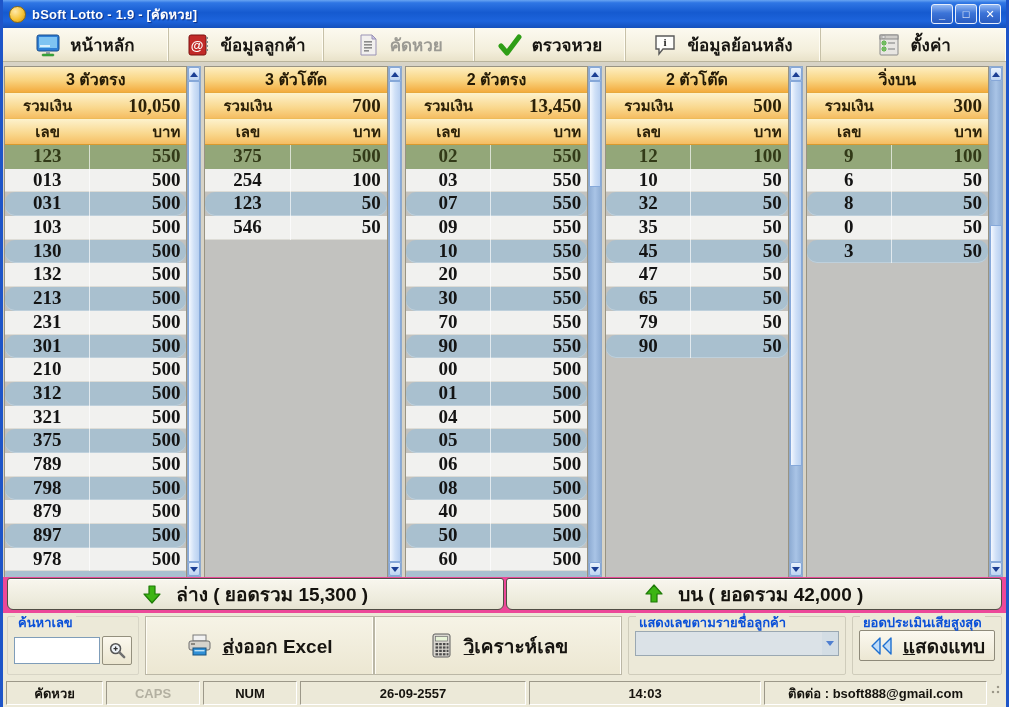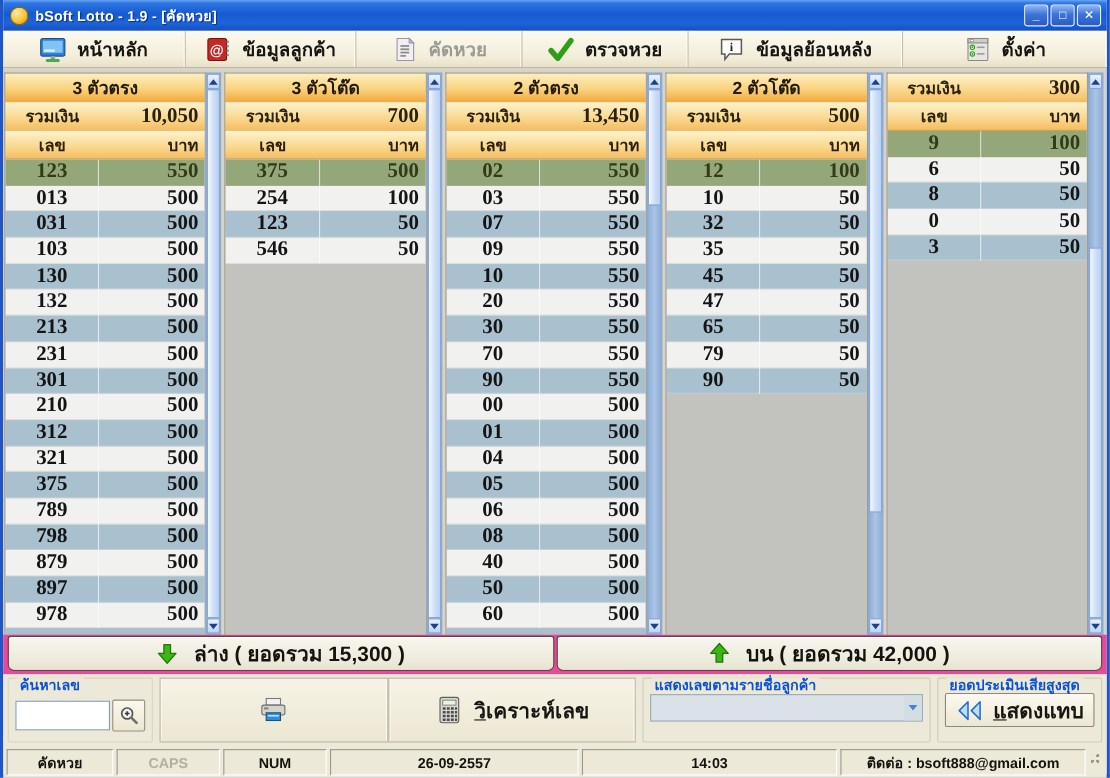--- a/index.html
+++ b/index.html
@@ -39,21 +39,21 @@
   .h-row.cols { border-bottom:1px solid #d89a2e; }
   .h-left { width:47%; display:flex; align-items:center; justify-content:center; }
   .h-right { flex:1; display:flex; align-items:center; justify-content:flex-end; padding-right:6px; }
   .h-right.num { font-family:"Liberation Serif","DejaVu Serif",serif; font-size:19px; font-weight:600; }
   .rows { flex:1; background:#c2c2bf; overflow:hidden; }
   .trow { height:23.7px; display:flex; font-family:"Liberation Serif","DejaVu Serif",serif; font-size:19px; color:#141414;font-weight:bold; }
   .trow .c-num { width:47%; text-align:center; border-right:1px solid rgba(255,255,255,.65); }
   .trow .c-amt { flex:1; text-align:right; padding-right:6px; }
   .trow.sel { background:#93a779; color:#323a18; }
   .trow.lite { background:#f1f1ef; box-shadow:inset 0 -1px 0 #dddcd6; }
-  .trow.blue { background:#a9c0cf; box-shadow:inset 0 -1px 0 #bed0dc; }
+  .trow.blue { background:#a9c0cf; box-shadow:inset 0 -1px 0 #bed0dc;border-radius:10px; }
   .trow.filler { height:8px; }
 
   
   .sbar { width:14px; flex:0 0 14px; display:flex; flex-direction:column; background:#9db9dd; border:1px solid #8ea9cc; }
   .sb-arrow { height:14px; flex:0 0 14px; background:linear-gradient(180deg,#e9f2fd,#bdd4f2); border:1px solid #86a7d8; border-radius:2px;
     display:flex; align-items:center; justify-content:center; }
   .sb-arrow i { width:0; height:0; border-left:4px solid transparent; border-right:4px solid transparent; }
   .sb-arrow.up i { border-bottom:5px solid #1c3f94; }
   .sb-arrow.dn i { border-top:5px solid #1c3f94; }
   .sb-track { flex:1; position:relative; background:linear-gradient(90deg,#8fadd4,#a9c4e6 50%,#8fadd4); }
@@ -81,21 +81,21 @@
   .search-input { width:86px; height:27px; border:1px solid #7f9db9; font-size:16px; padding:2px 4px;
     font-family:"Liberation Serif","DejaVu Serif",serif; background:#fff; }
   .mag-btn { width:31px; height:29px; background:linear-gradient(180deg,#fbf8ee,#ece6d0); border:1px solid #94907e; border-radius:2px;
     display:flex; align-items:center; justify-content:center; }
   .btnstrip { flex:1; display:flex; border-top:1px solid #bbb7a6; border-bottom:1px solid #bbb7a6; background:linear-gradient(180deg,#f6f3e6,#ece7d2); }
   .bigbtn { display:flex; align-items:center; justify-content:center; gap:9px; padding:0 13px;
     border-right:1px solid #bbb7a6; box-shadow:inset -1px 0 0 #fffdf6, inset 1px 0 0 #fffdf6; border-left:1px solid #bbb7a6;
     font-weight:bold; font-size:19px; color:#171511; }
   .ak::first-letter { text-decoration:underline; }
   .bicon { width:27px; height:27px; flex:0 0 27px; }
-  .cust-group { width:262px; }
+  .cust-group { width:218px; }
   .combo { width:100%; height:25px; background:#dbe2e7; border:1px solid #9aa8b2; display:flex; align-items:center; justify-content:flex-end; }
   .combo-arrow { width:16px; height:100%; display:flex; align-items:center; justify-content:center; background:#d3dde4; }
   .combo-arrow i { width:0; height:0; border-left:4px solid transparent; border-right:4px solid transparent; border-top:5px solid #4f7fd0; }
   .loss-group { width:150px; padding-top:13px; }
   .showtab-btn { width:100%; height:31px; display:flex; align-items:center; justify-content:center; gap:8px;
     background:linear-gradient(180deg,#fbf9f0,#ece7d3); border:1px solid #8e8a7a; border-radius:2px;
     font-weight:bold; font-size:19px; color:#171511; }
 
   
   .statusbar { flex:0 0 29px; display:flex; gap:3px; padding:2px 3px 3px 3px; background:#ece9d8; align-items:stretch; }
@@ -499,20 +499,21 @@
             <div class="sb-thumb"></div>
           </div>
         <div class="sb-arrow dn">
             <i></i>
           </div>
       </div>
     </div>
 
     <div class="unit u4">
       <div class="tbl">
+        <div class="h-title">วิ่งบน</div>
         <div class="h-row">
             <div class="h-left">รวมเงิน</div>
             <div class="h-right num">300</div>
           </div>
         <div class="h-row cols">
             <div class="h-left">เลข</div>
             <div class="h-right">บาท</div>
           </div>
         <div class="rows">
             <div class="trow sel">
@@ -591,20 +592,21 @@
       <div class="bigbtn" style="flex:1.05">
         <span class="bicon">
           <svg viewBox="0 0 27 27" width="27" height="27">
               <rect x="7" y="3" width="13" height="6" fill="#f2f2f2" stroke="#7a7a7a"></rect>
               <rect x="3" y="9" width="21" height="9" rx="2" fill="#d6d3cc" stroke="#6e6e6e"></rect>
               <rect x="5" y="11" width="4" height="2" fill="#8a8780"></rect>
               <rect x="7" y="16" width="13" height="7" fill="#2f8fd6" stroke="#19527e"></rect>
               <rect x="8.5" y="18" width="10" height="1.4" fill="#bfe2f6"></rect>
             </svg>
         </span>
+        <span class="ak">ส่งออก Excel</span>
       </div>
       <div class="bigbtn" style="flex:1.15; border-right:1px solid #bbb7a6">
         <span class="bicon">
           <svg viewBox="0 0 27 27" width="27" height="27">
               <rect x="5" y="2" width="17" height="23" rx="2" fill="#d9d6cf" stroke="#5f5f5f"></rect>
               <rect x="7.5" y="4.5" width="12" height="4.5" fill="#e8f4d8" stroke="#6e6e6e" stroke-width=".7"></rect>
               <g fill="#4a4a4a">
                 <rect x="7.5" y="11" width="2.6" height="2.2"></rect>
                 <rect x="11.2" y="11" width="2.6" height="2.2"></rect>
                 <rect x="14.9" y="11" width="2.6" height="2.2"></rect>

